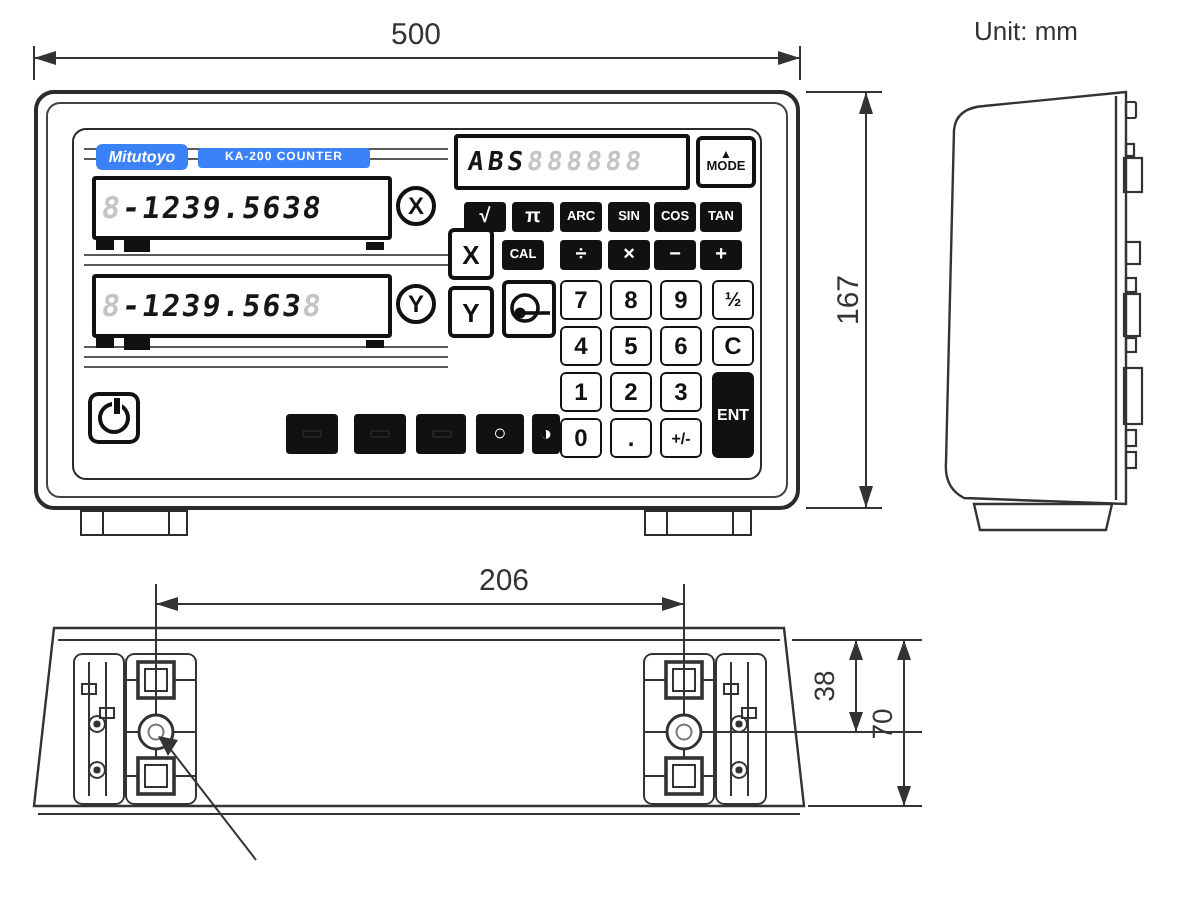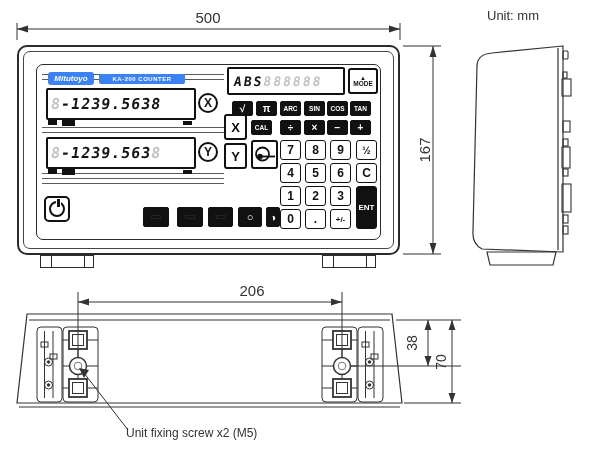--- a/index.html
+++ b/index.html
@@ -130,21 +130,20 @@
       <polygon points="79,368 89,370 84,378" fill="#333" stroke="none"></polygon>
     </g>
   </svg>
 
   <div class="abs dim" style="left:190px;top:9px;width:36px;font-size:15px;">500</div>
   <div class="abs dim rot" style="left:406px;top:142px;width:36px;height:16px;font-size:15px;">167</div>
   <div class="abs dim" style="left:194px;top:282px;width:36px;font-size:15px;margin-left:40px;">206</div>
   <div class="abs dim rot" style="left:394px;top:335px;width:36px;height:16px;font-size:14px;">38</div>
   <div class="abs dim rot" style="left:423px;top:354px;width:36px;height:16px;font-size:14px;">70</div>
   <div class="abs dim" style="left:487px;top:8px;font-size:13px;">Unit: mm</div>
-  <div class="abs dim" style="left:126px;top:426px;font-size:12px;">Unit fixing screw x2 (M5)</div>
 
   <div class="abs case" style="left:17px;top:45px;width:383px;height:210px;"></div>
   <div class="abs bezel" style="left:23px;top:51px;width:371px;height:198px;"></div>
   <div class="abs panel" style="left:36px;top:64px;width:345px;height:176px;"></div>
 
   <div class="abs ridge" style="left:42px;top:74px;width:182px;"></div>
   <div class="abs ridge" style="left:42px;top:79px;width:182px;"></div>
   <div class="abs ridge" style="left:42px;top:127px;width:182px;"></div>
   <div class="abs ridge" style="left:42px;top:132px;width:182px;"></div>
   <div class="abs ridge" style="left:42px;top:173px;width:182px;"></div>

